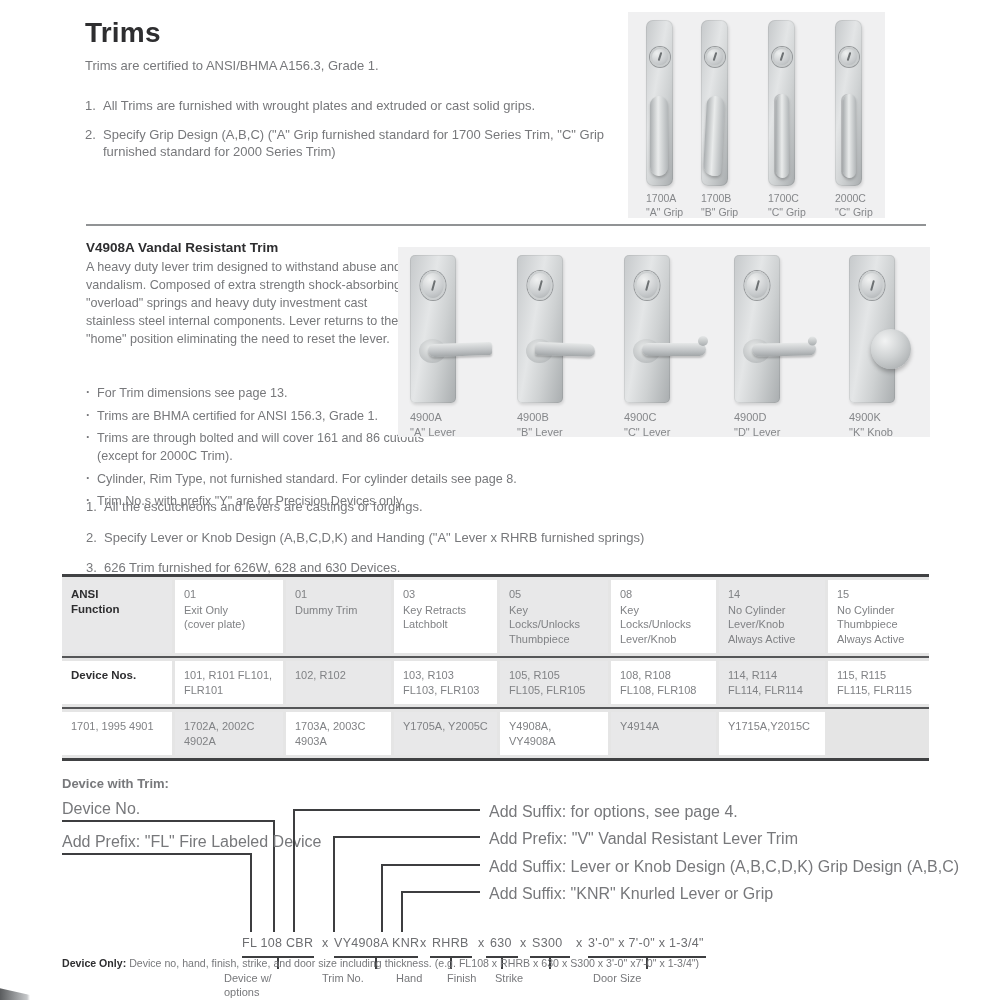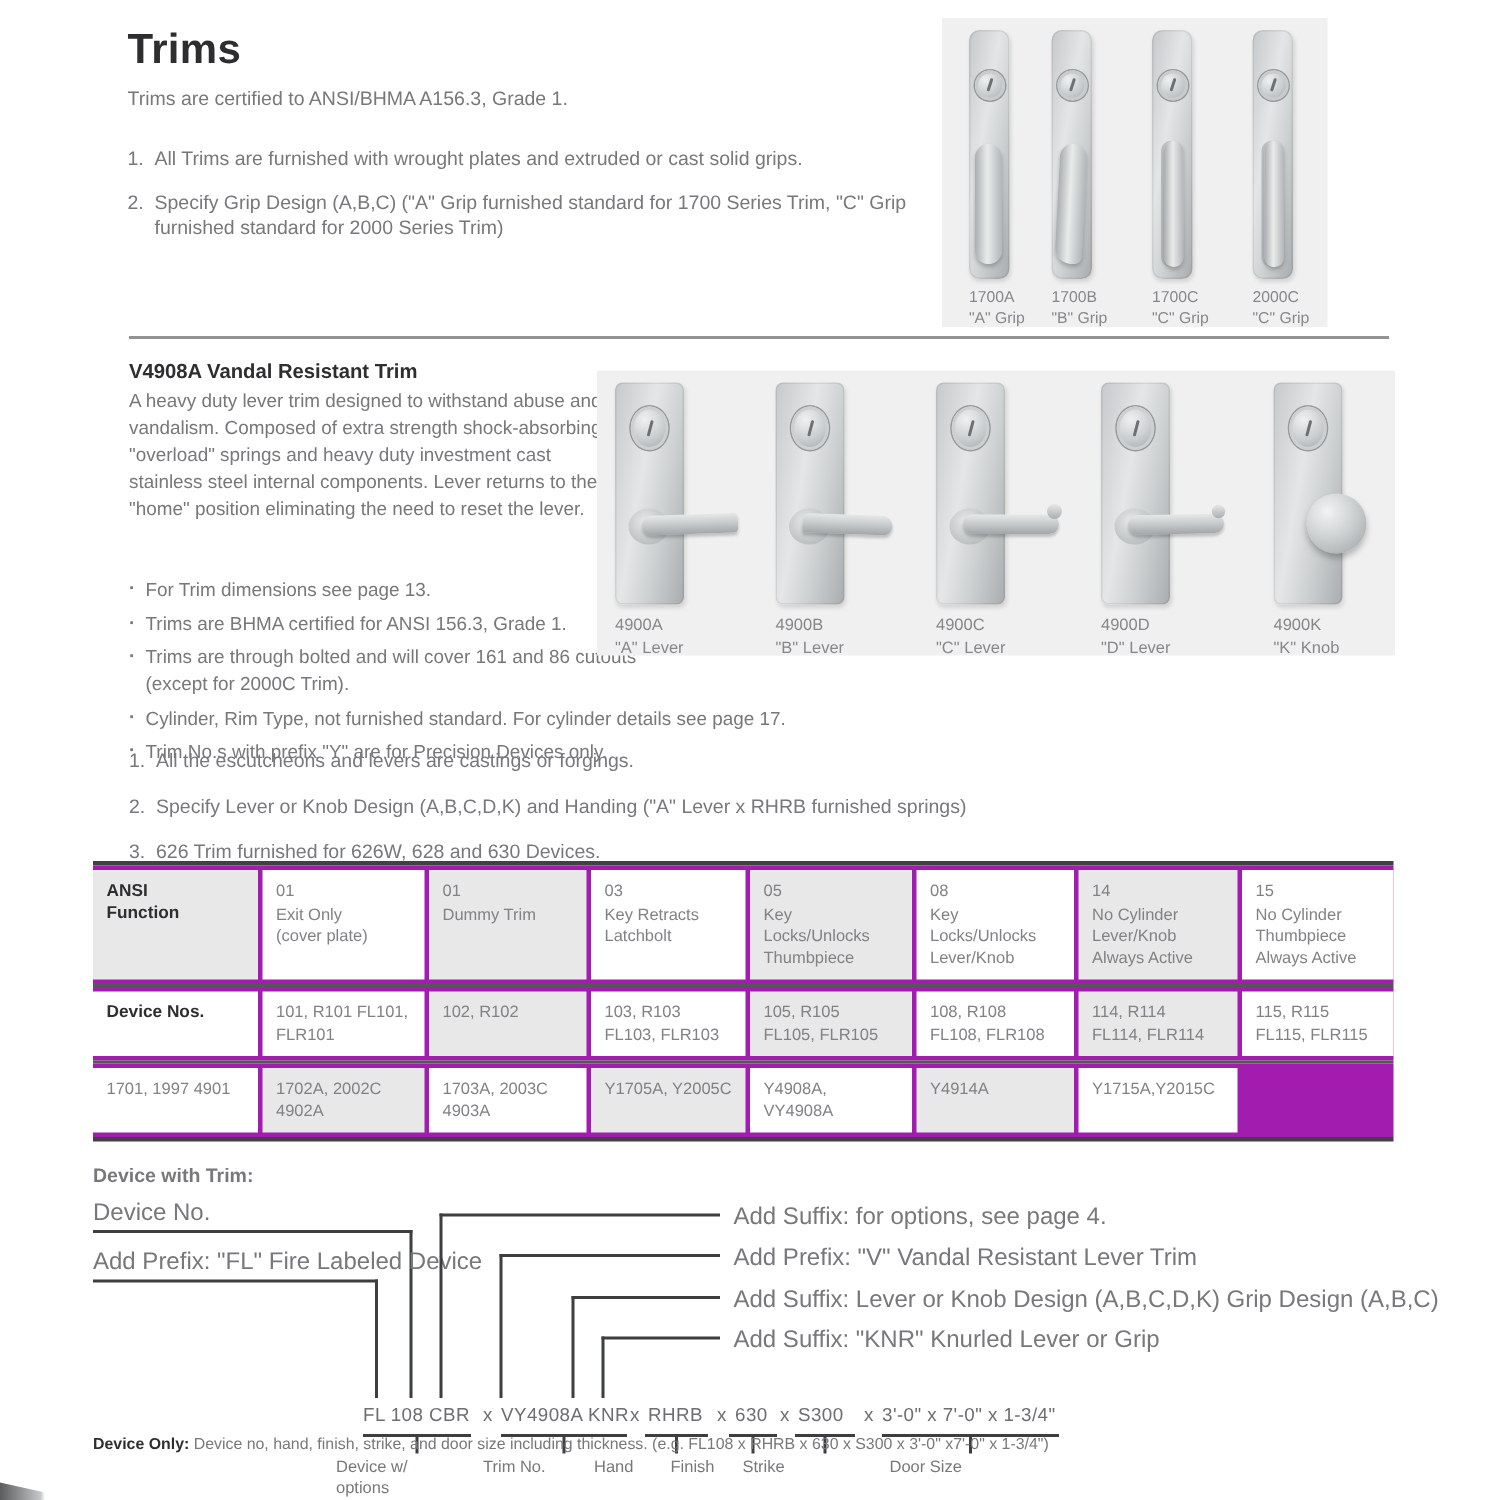--- a/index.html
+++ b/index.html
@@ -57,21 +57,21 @@
   .lever.d::after{content:"";position:absolute;right:-1px;top:-6px;width:9px;height:9px;border-radius:50%;
     background:linear-gradient(180deg,#e6e8e8,#aaaeb0);}
   .knob{position:absolute;top:74px;left:22px;width:40px;height:40px;border-radius:50%;
     background:radial-gradient(circle at 35% 30%,#f2f3f3 0%,#cfd2d3 45%,#9da1a3 100%);
     box-shadow:0 3px 4px rgba(0,0,0,.25);}
   .llabel{font-size:11px;line-height:1.35;color:#85878a;margin-top:7px;}
   
   .tbl{width:867px;}
   .tbl .hr3{height:3px;background:#404143;}
   .tbl .hr2{height:2px;background:#555658;}
-  .trow{display:grid;grid-template-columns:110px 108px 105px 103px 108px 105px 106px 101px;column-gap:3px;padding:3px 0;background:#a21caf;}
+  .trow{display:grid;grid-template-columns:110px 108px 105px 103px 108px 105px 106px 101px;column-gap:3px;padding:3px 0;background:#e5e5e5;}
   .cell{padding:7px 9px;font-size:11px;line-height:1.32;color:#808285;white-space:pre-line;background:#fff;}
   .cell.shade{background:#e8e8e9;}
   .cell.rowlab{font-weight:700;color:#2e2e30;font-size:11.5px;}
   .cell .code{margin-bottom:1px;}
   .hdr .cell{min-height:58px;}
   
   .diag{position:absolute;left:0;top:774px;width:980px;height:230px;}
   .ln{position:absolute;background:#3d3e40;}
   .dlabel{position:absolute;font-size:16px;color:#77787b;white-space:nowrap;}
   .fseg{position:absolute;top:162px;font-size:12.5px;color:#6d6e71;letter-spacing:.3px;white-space:nowrap;}
@@ -145,21 +145,21 @@
 
 <div class="abs divider" style="left:86px;top:224px;width:840px;"></div>
 
 <div class="abs sec-head" style="left:86px;top:240px;">V4908A Vandal Resistant Trim</div>
 <div class="abs bodytext" style="left:86px;top:259px;width:332px;">A heavy duty lever trim designed to withstand abuse and vandalism. Composed of extra strength shock-absorbing "overload" springs and heavy duty investment cast stainless steel internal components. Lever returns to the "home" position eliminating the need to reset the lever.</div>
 
 <div class="abs bullets" style="left:86px;top:385px;width:600px;">
   <div class="b">For Trim dimensions see page 13.</div>
   <div class="b">Trims are BHMA certified for ANSI 156.3, Grade 1.</div>
   <div class="b" style="max-width:348px;">Trims are through bolted and will cover 161 and 86 cutouts (except for 2000C Trim).</div>
-  <div class="b">Cylinder, Rim Type, not furnished standard. For cylinder details see page 17.</div>
+  <div class="b">Cylinder, Rim Type, not furnished standard. For cylinder details see page 8.</div>
   <div class="b">Trim No.s with prefix "Y" are for Precision Devices only.</div>
 </div>
 
 <div class="abs num-list" style="left:86px;top:498px;width:820px;">
   <div class="item" style="margin-bottom:13px;">
     <span class="marker">1.</span>
     <span>All the escutcheons and levers are castings or forgings.</span>
   </div>
   <div class="item" style="margin-bottom:13px;">
     <span class="marker">2.</span>
@@ -261,21 +261,21 @@
 FL105, FLR105</div>
     <div class="cell">108, R108
 FL108, FLR108</div>
     <div class="cell shade">114, R114
 FL114, FLR114</div>
     <div class="cell">115, R115
 FL115, FLR115</div>
   </div>
   <div class="hr2"></div>
   <div class="trow">
-    <div class="cell">1701, 1997 4901</div>
+    <div class="cell">1701, 1995 4901</div>
     <div class="cell shade">1702A, 2002C
 4902A</div>
     <div class="cell">1703A, 2003C
 4903A</div>
     <div class="cell shade">Y1705A, Y2005C</div>
     <div class="cell">Y4908A, VY4908A</div>
     <div class="cell shade">Y4914A</div>
     <div class="cell">Y1715A,Y2015C</div>
   </div>
   <div class="hr3"></div>

